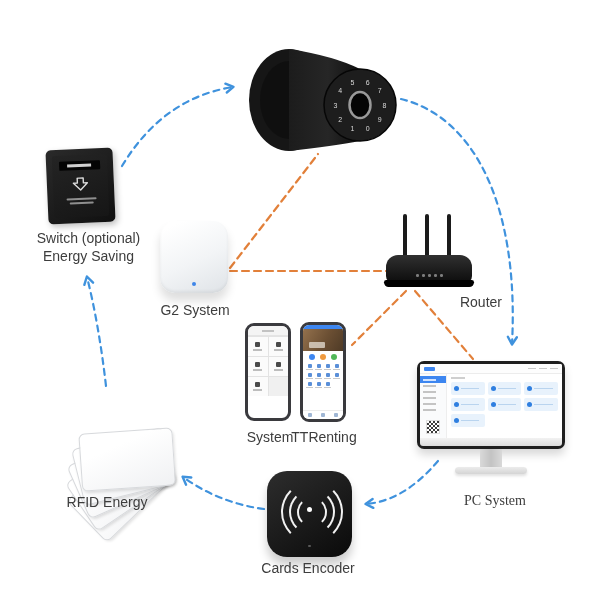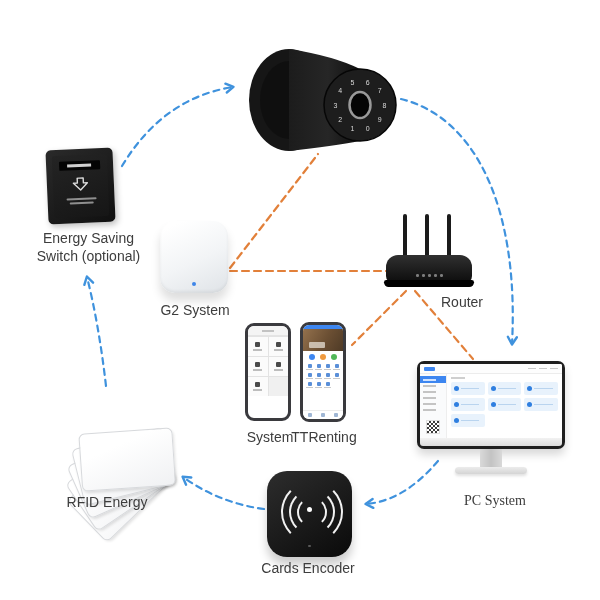--- a/index.html
+++ b/index.html
@@ -164,42 +164,42 @@
       <div class="switch-arrow">
         <svg width="17" height="15" viewBox="0 0 17 15">
           <path d="M5.5,1 h6 v5 h4 l-7,7 -7,-7 h4 z" fill="none" stroke="#dcdcdc" stroke-width="1.4" stroke-linejoin="round"></path>
         </svg>
       </div>
       <div class="switch-line" style="left:13px;top:43px;width:30px;"></div>
       <div class="switch-line" style="left:16px;top:47px;width:24px;"></div>
     </div>
   </div>
   <div class="label" style="left:28px;top:230px;width:121px;">
+    <div>Switch (optional)</div>
     <div>Energy Saving</div>
-    <div>Switch (optional)</div>
   </div>
 
   <div class="device gateway-box">
     <div class="gateway-led" style="background:#3f86e8;"></div>
   </div>
   <div class="label" style="left:145px;top:302px;width:100px;">G2 System</div>
 
   <div class="device router-box">
     <div class="antenna" style="left:17px;"></div>
     <div class="antenna" style="left:39px;"></div>
     <div class="antenna" style="left:61px;"></div>
     <div class="router-body"></div>
     <div class="router-base"></div>
     <div class="router-light" style="left:30px;"></div>
     <div class="router-light" style="left:36px;"></div>
     <div class="router-light" style="left:42px;"></div>
     <div class="router-light" style="left:48px;"></div>
     <div class="router-light" style="left:54px;"></div>
   </div>
-  <div class="label" style="left:422px;top:294px;width:80px;">Router</div>
+  <div class="label" style="left:422px;top:294px;width:80px;text-align:right;">Router</div>
 
   <div class="phone phone1">
     <div class="p1-header">
         <div></div>
       </div>
     <div class="p1-grid">
       <div class="p1-tile">
           <span class="ic"></span>
           <span class="tx"></span>
         </div>

